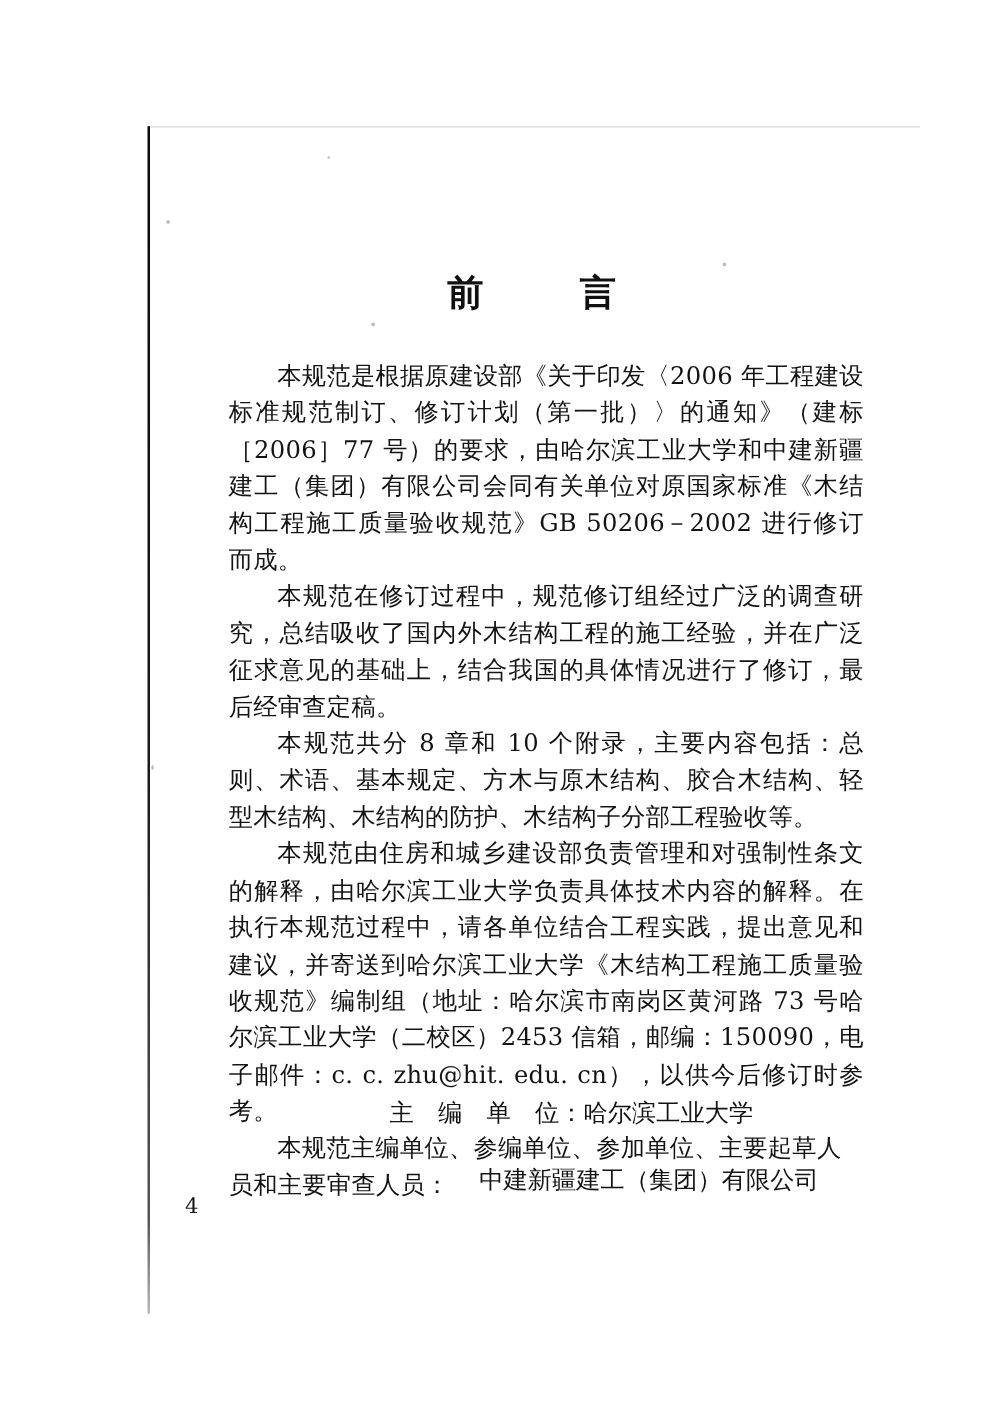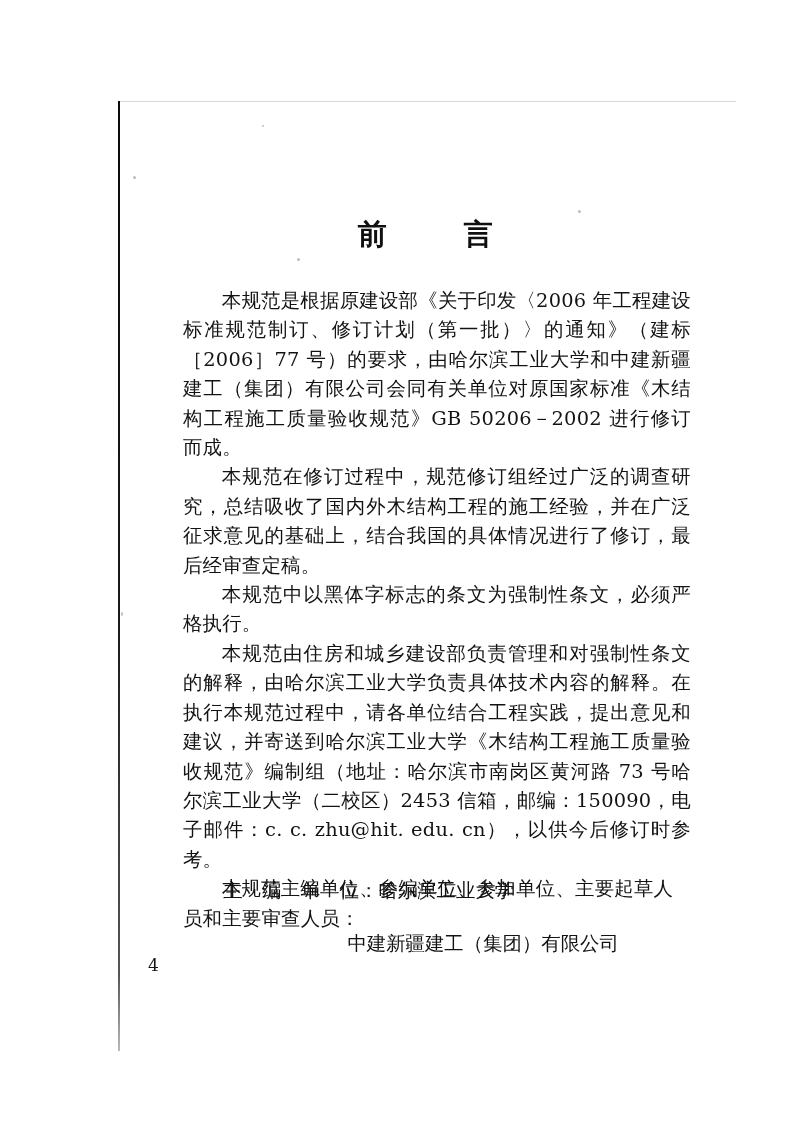--- a/index.html
+++ b/index.html
@@ -100,20 +100,21 @@
     left: 167px;
     top: 876px;
     width: 524px;
   }
   .sig-line {
     font-size: 19.4px;
     line-height: 29.4px;
     color: #131313;
     white-space: pre;
     font-family: "DejaVu Serif", "Liberation Serif", serif;
+    text-align: center;
   }
   .sig-line.indent-label { padding-left: 2.9em; }
   .sig-line.indent-cont  { padding-left: 9.3em; margin-top: 24px; }
 
   
   .folio {
     position: absolute;
     left: 148px;
     top: 955px;
     font-size: 17px;
@@ -136,21 +137,21 @@
   <div class="speck s4"></div>
   <div class="speck s5"></div>
 
   <div class="content">
 
     <div class="doc-title">前　　言</div>
 
     <div class="body-block">
       <p class="para">本规范是根据原建设部《关于印发〈2006 年工程建设标准规范制订、修订计划（第一批）〉的通知》（建标［2006］77 号）的要求，由哈尔滨工业大学和中建新疆建工（集团）有限公司会同有关单位对原国家标准《木结构工程施工质量验收规范》GB 50206－2002 进行修订而成。</p>
       <p class="para">本规范在修订过程中，规范修订组经过广泛的调查研究，总结吸收了国内外木结构工程的施工经验，并在广泛征求意见的基础上，结合我国的具体情况进行了修订，最后经审查定稿。</p>
-      <p class="para">本规范中以黑体字标志的条文为强制性条文，必须严格执行。</p>
+      <p class="para">本规范共分 8 章和 10 个附录，主要内容包括：总则、术语、基本规定、方木与原木结构、胶合木结构、轻型木结构、木结构的防护、木结构子分部工程验收等。</p>
       <p class="para">本规范由住房和城乡建设部负责管理和对强制性条文的解释，由哈尔滨工业大学负责具体技术内容的解释。在执行本规范过程中，请各单位结合工程实践，提出意见和建议，并寄送到哈尔滨工业大学《木结构工程施工质量验收规范》编制组（地址：哈尔滨市南岗区黄河路 73 号哈尔滨工业大学（二校区）2453 信箱，邮编：150090，电子邮件：c. c. zhu@hit. edu. cn），以供今后修订时参考。</p>
       <p class="para">本规范主编单位、参编单位、参加单位、主要起草人员和主要审查人员：</p>
     </div>
 
     <div class="sig-list">
       <div class="sig-line indent-label">主　编　单　位：哈尔滨工业大学</div>
       <div class="sig-line indent-cont">中建新疆建工（集团）有限公司</div>
     </div>
 
     <div class="folio">4</div>

